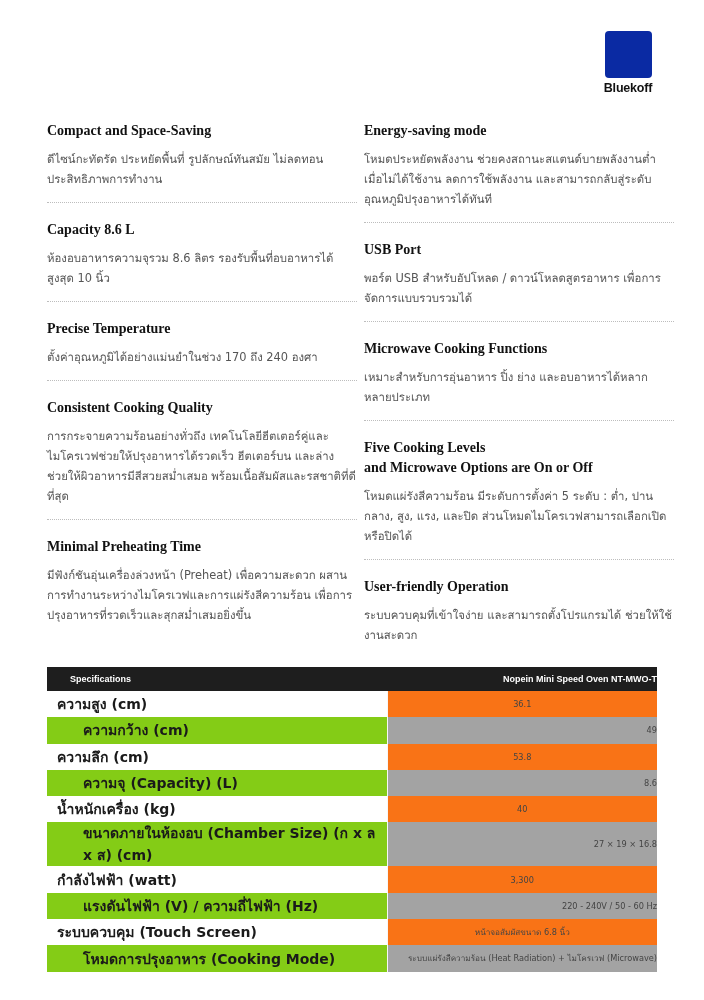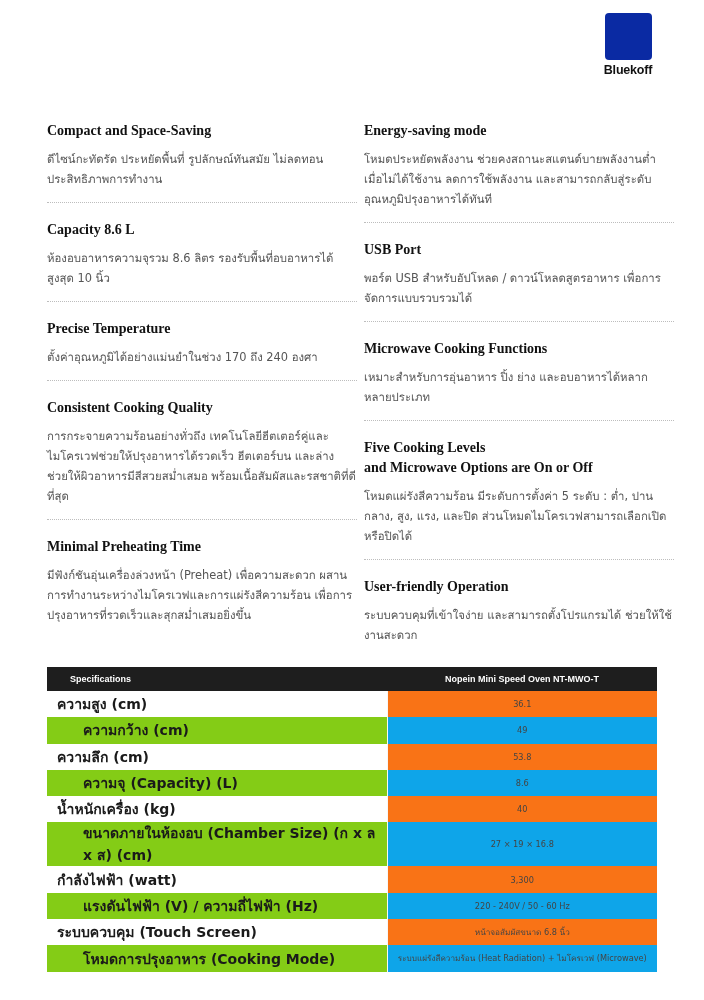--- a/index.html
+++ b/index.html
@@ -2,21 +2,21 @@
 <html><head>
 <meta charset="utf-8">
 <style>
   html, body { margin: 0; padding: 0; background: #ffffff; }
   body {
     width: 704px; height: 1000px; position: relative; overflow: hidden;
     font-family: "DejaVu Sans", "Liberation Sans", sans-serif;
     color: #222222;
   }
   .logo {
-    position: absolute; left: 596px; top: 13px; width: 64px; text-align: center;
+    position: absolute; left: 596px; top: 31px; width: 64px; text-align: center;
   }
   .logo-mark {
     width: 47px; height: 47px; margin: 0 auto; background: #0a2aa3;
     border-radius: 4px;
   }
   .logo-text {
     font-family: "Liberation Sans", sans-serif; font-weight: bold;
     font-size: 12.5px; color: #111111; margin-top: 3px; letter-spacing: -0.2px;
   }
   .col { position: absolute; top: 121px; width: 310px; }
@@ -36,34 +36,34 @@
   }
   .spec-table {
     position: absolute; left: 47px; top: 667px; width: 610px;
     border-collapse: collapse; font-size: 8.6px;
   }
   .spec-table th {
     background: #1e1e1e; color: #ffffff; font-family: "Liberation Sans", sans-serif;
     font-weight: bold; height: 24px; padding: 0; font-size: 9px;
   }
   .spec-table th.h-left { text-align: left; padding-left: 23px; width: 317px; }
-  .spec-table th.h-right { text-align: center; }
+  .spec-table th.h-right { text-align: right; }
   .spec-table td { height: 26.3px; padding: 0; }
   .spec-table td.label {
     text-align: left; padding-left: 10px; font-weight: bold; color: #1a1a1a;
     font-family: "DejaVu Sans", sans-serif; font-size: 14px;
   }
   .spec-table td.value {
     text-align: center; color: #444444; font-family: "DejaVu Sans", sans-serif;
     font-size: 8.2px; border-left: 1px solid #f7f7f7;
   }
   .spec-table tr.odd td.label { background: #ffffff; }
   .spec-table tr.odd td.value { background: #f97316; }
   .spec-table tr.even td.label { background: #84cc16; padding-left: 36px; }
-  .spec-table tr.even td.value { background: #0ea5e9; }
+  .spec-table tr.even td.value { background: #a3a3a3; text-align: right; }
 </style>
 </head>
 <body>
 
 <div class="logo">
   <div class="logo-mark"></div>
   <div class="logo-text">Bluekoff</div>
 </div>
 
 <div class="col col-left">

